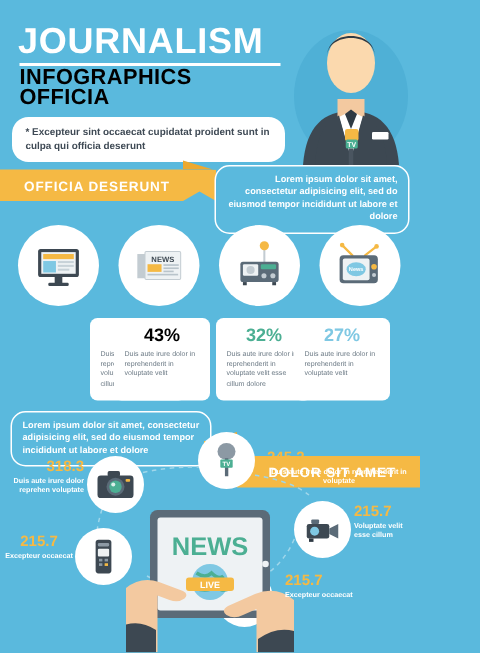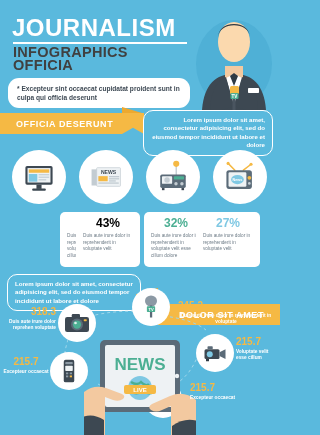--- a/index.html
+++ b/index.html
@@ -17,21 +17,21 @@
     position:absolute; left:12px; top:14px;
     font-size:24px; font-weight:bold; color:#ffffff;
     letter-spacing:0.5px;
   }
   .title-rule {
     position:absolute; left:13px; top:42px; width:174px; height:2px;
     background:#ffffff;
   }
   .subtitle {
     position:absolute; left:13px; top:46px;
-    font-size:14.5px; font-weight:bold; color:#404040;
+    font-size:14.5px; font-weight:bold; color:#000000;
     line-height:13px; letter-spacing:0.3px;
   }
   .note-box {
     position:absolute; left:8px; top:78px; width:182px;
     background:#ffffff; border-radius:11px;
     padding:6px 9px;
   }
   .note-box p { font-size:6.6px; font-weight:bold; color:#3f4a55; line-height:9px; }
 
   

